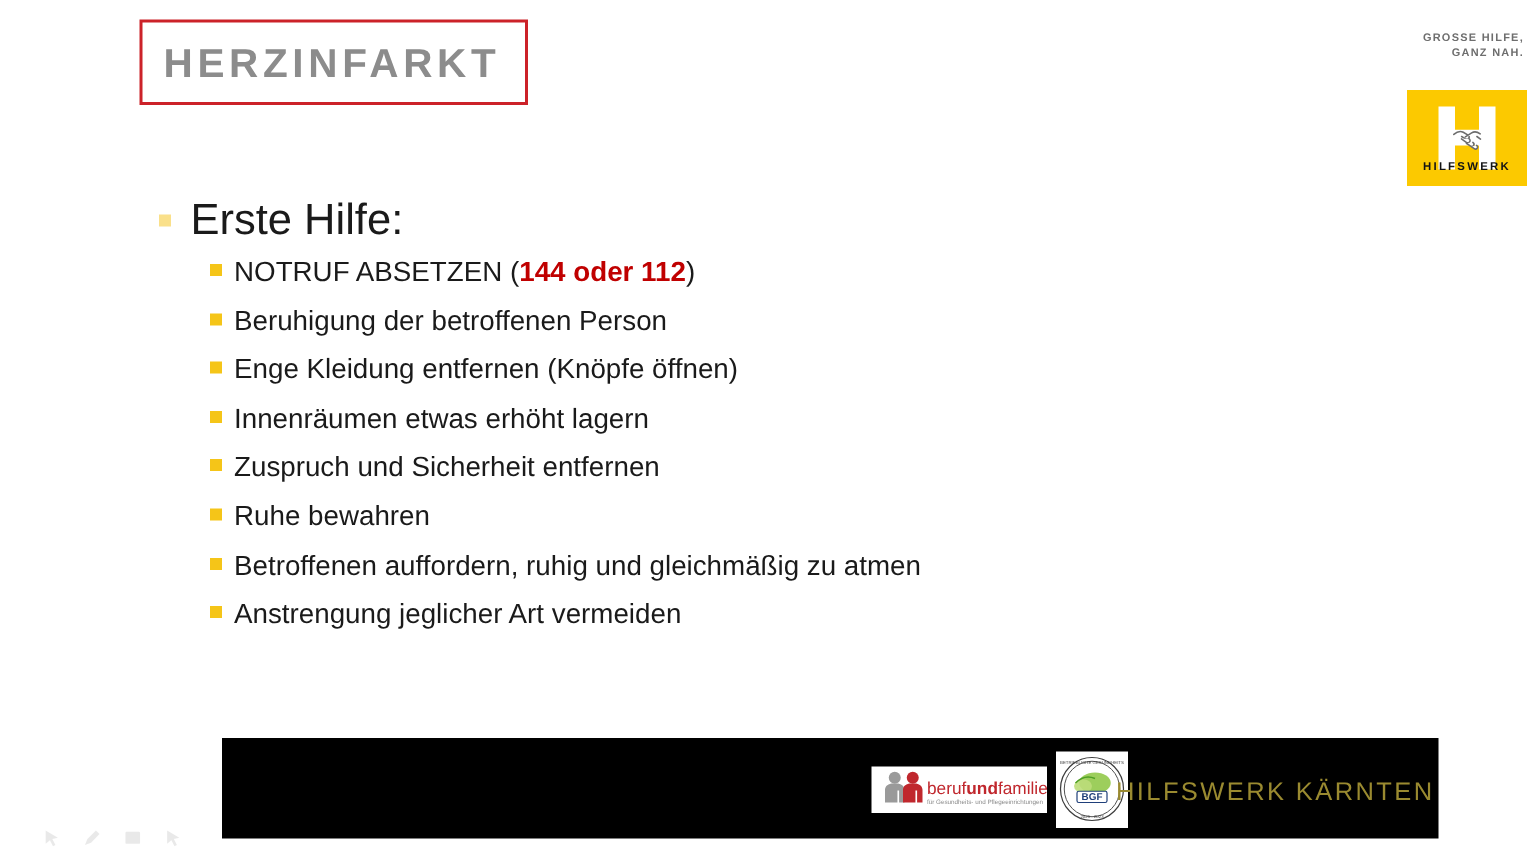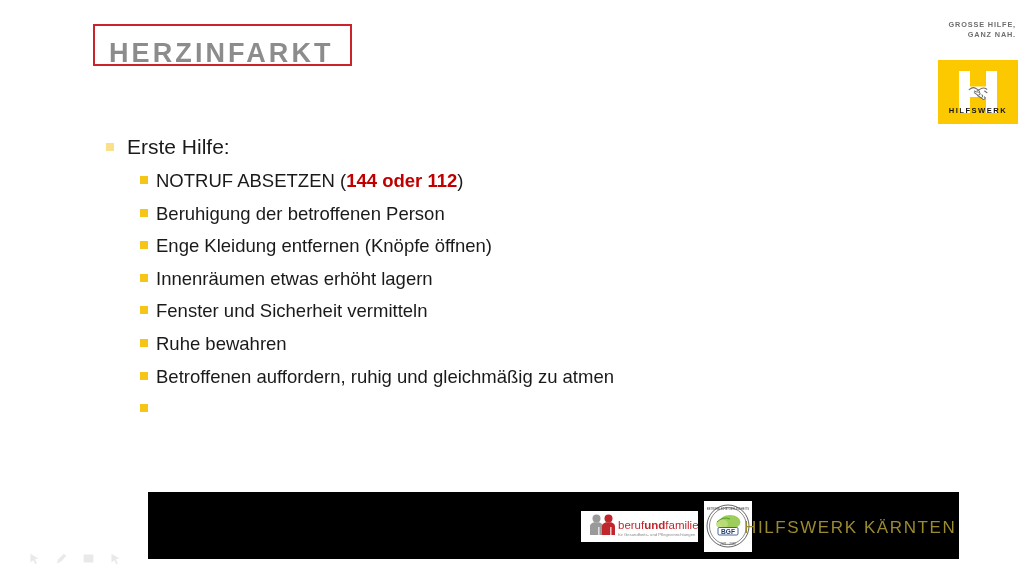--- a/index.html
+++ b/index.html
@@ -22,23 +22,23 @@
     left: 0; top: 0;
     width: 1021px;
     height: 575px;
     background: #ffffff;
   }
 
   
   #title-box {
     position: absolute;
     left: 93px;
-    top: 24px;
+    top: 13px;
     width: 259px;
-    height: 42px;
+    height: 57px;
     border: 2px solid #cc2229;
     background: #ffffff;
     box-sizing: border-box;
   }
   #title-text {
     position: absolute;
     left: 14px;
     top: 12px;
     font-size: 27px;
     letter-spacing: 3.1px;
@@ -96,21 +96,21 @@
   
   #content {
     position: absolute;
     left: 104px;
     top: 132px;
     width: 780px;
   }
   .lvl1 {
     position: relative;
     padding-left: 23px;
-    font-size: 21px;
+    font-size: 29px;
     color: #1a1a1a;
     line-height: 30px;
     margin-bottom: 3px;
     white-space: nowrap;
   }
   .lvl1 .bullet {
     position: absolute;
     left: 2px;
     top: 11px;
     width: 8px;
@@ -250,35 +250,36 @@
       </div>
 
       <div class="lvl2">
         <span class="bullet"></span>
         <span>Innenräumen etwas erhöht lagern</span>
       </div>
 
 
       <div class="lvl2">
         <span class="bullet"></span>
-        <span>Fenster und Sicherheit vermitteln</span>
+        <span>Zuspruch und Sicherheit entfernen</span>
       </div>
 
       <div class="lvl2">
         <span class="bullet"></span>
         <span>Ruhe bewahren</span>
       </div>
 
       <div class="lvl2">
         <span class="bullet"></span>
         <span>Betroffenen auffordern, ruhig und gleichmäßig zu atmen</span>
       </div>
 
       <div class="lvl2">
         <span class="bullet"></span>
+        <span>Anstrengung jeglicher Art vermeiden</span>
       </div>
 
     </div>
   </div>
 
   <div id="footer-bar">
 
     <div id="footer-logo-buf">
       <svg width="117" height="31" viewBox="0 0 117 31">
         <circle cx="15.5" cy="7.5" r="4" fill="#9a9a9a"></circle>

